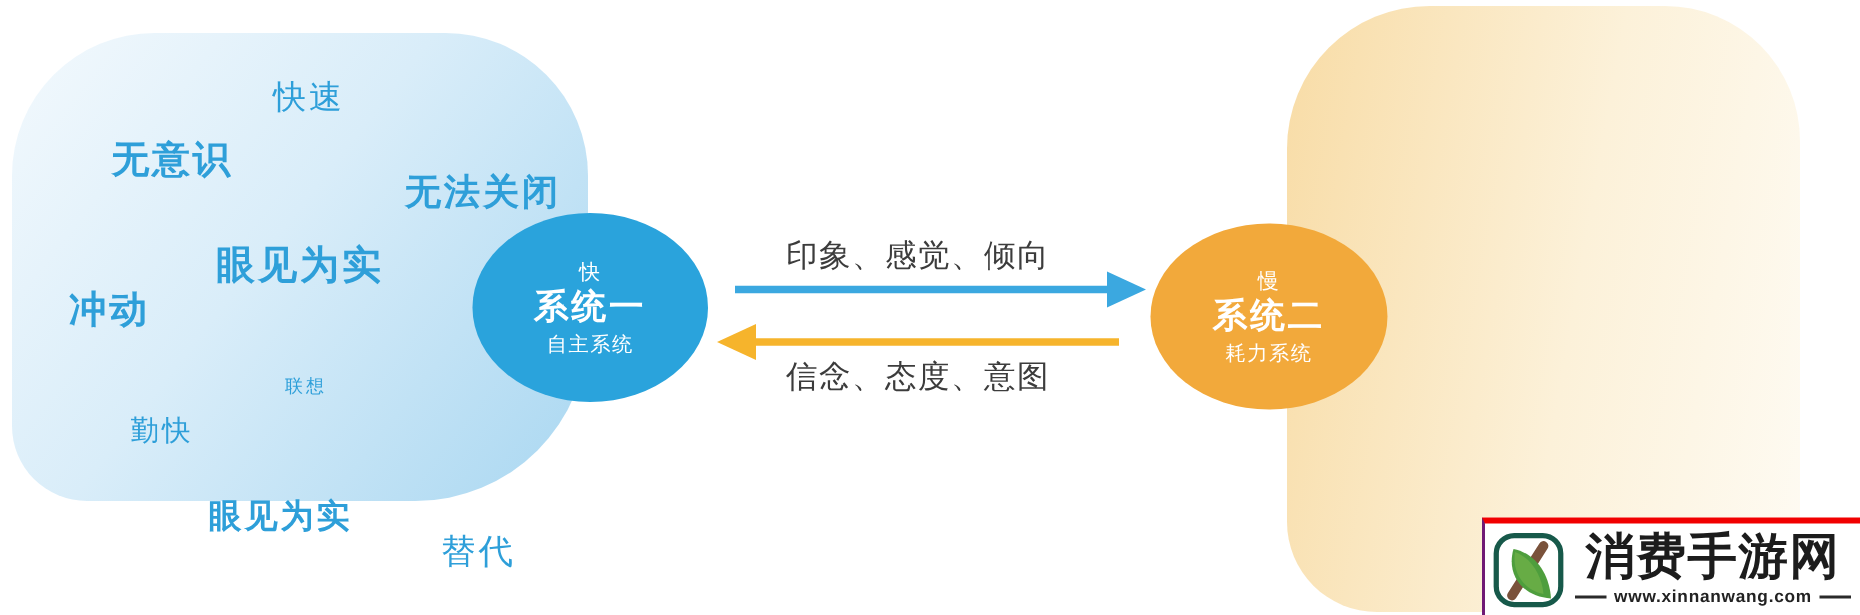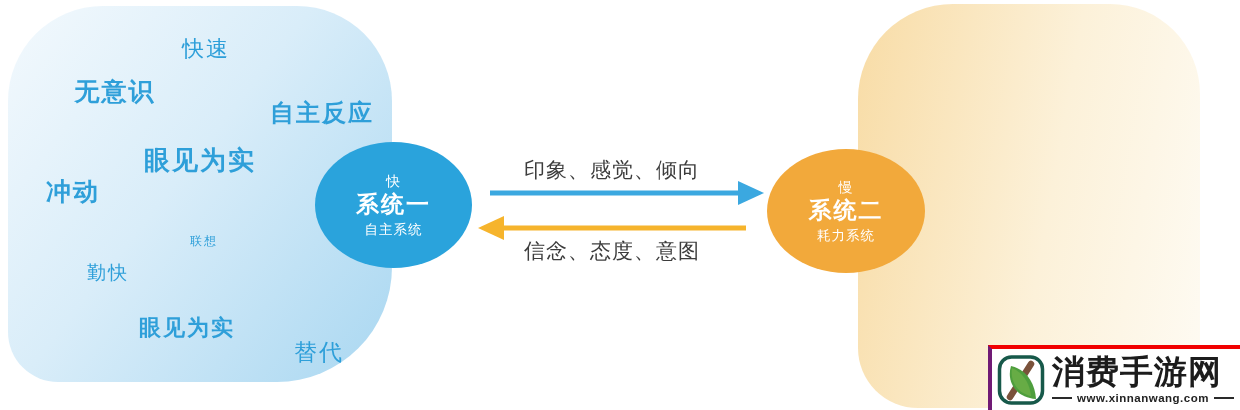--- a/index.html
+++ b/index.html
@@ -5,21 +5,21 @@
   * { margin:0; padding:0; box-sizing:border-box; }
   html,body { background:#ffffff; }
   .canvas {
     position:relative; width:1240px; height:410px; overflow:hidden;
     background:#ffffff;
     font-family:"Liberation Sans","DejaVu Sans",sans-serif;
   }
   
   .blob { position:absolute; }
   .blob-left {
-    left:8px; top:6px; width:384px; height:376px;
+    left:8px; top:22px; width:384px; height:312px;
     border-radius:95px 95px 115px 50px;
     background:linear-gradient(128deg,#F3F9FD 0%,#D9EDF9 45%,#A9D7F1 100%);
   }
   .blob-right {
     left:858px; top:4px; width:342px; height:404px;
     border-radius:95px 90px 30px 60px;
     background:linear-gradient(100deg,#F8DCA6 0%,#FCF1D9 55%,#FEFBF3 100%);
   }
   
   .word {
@@ -54,43 +54,43 @@
   .arrow-left-svg  { left:476px; top:214px; }
   .conn-label {
     position:absolute; transform:translate(-50%,-50%);
     color:#3C3C3C; font-size:21px; letter-spacing:1px; white-space:nowrap;
   }
   .conn-label-top    { left:612px; top:170px; }
   .conn-label-bottom { left:612px; top:251px; }
   
   .watermark {
     position:absolute; left:988px; top:345px; right:0; bottom:0;
-    background:#ffffff; border-left:4px solid #701a75; border-top:4px solid #F10000;
-    display:flex; align-items:center; gap:7px; padding:3px 6px 3px 5px;
+    background:#ffffff; border-left:2px solid #701a75; border-top:4px solid #F10000;
+    display:flex; align-items:center; gap:7px; padding:3px 6px 3px 5px;text-align:center;
   }
   .wm-logo { flex:0 0 auto; }
   .wm-text { flex:1 1 auto; display:flex; flex-direction:column; justify-content:center; }
   .wm-title {
     font-family:"Liberation Serif","DejaVu Serif",serif;
     font-size:33px; font-weight:700; color:#1C1C1C; letter-spacing:1px;
     line-height:1.05; white-space:nowrap;
   }
   .wm-url-row { display:flex; align-items:center; gap:5px; margin-top:2px; }
   .wm-dash { flex:1 1 auto; height:2px; background:#2A2A2A; }
   .wm-url { font-size:11.5px; font-weight:700; color:#222222; letter-spacing:0.5px; white-space:nowrap; }
 </style>
 </head>
 <body>
 
 <div class="canvas">
 
   <div class="blob blob-left">
     <span class="word word-blue lw0">快速</span>
     <span class="word word-blue lw1">无意识</span>
-    <span class="word word-blue lw2">自主反应</span>
+    <span class="word word-blue lw2">无法关闭</span>
     <span class="word word-blue lw3">眼见为实</span>
     <span class="word word-blue lw4">冲动</span>
     <span class="word word-blue lw6">联想</span>
     <span class="word word-blue lw7">勤快</span>
     <span class="word word-blue lw8">眼见为实</span>
     <span class="word word-blue lw9">替代</span>
   </div>
 
   <div class="blob blob-right">
     

